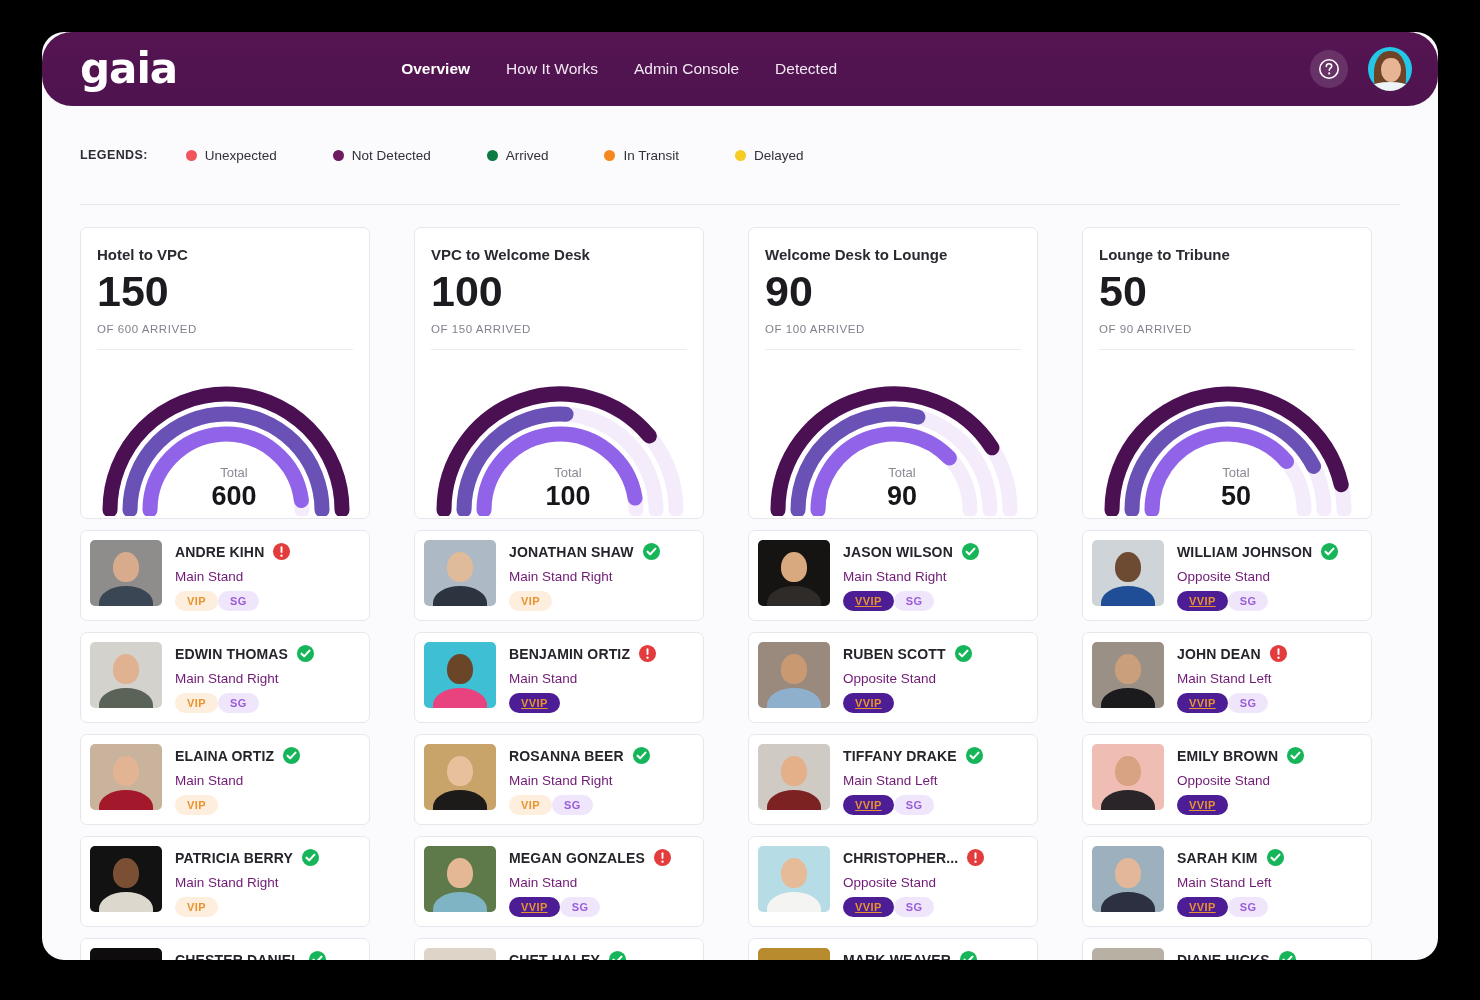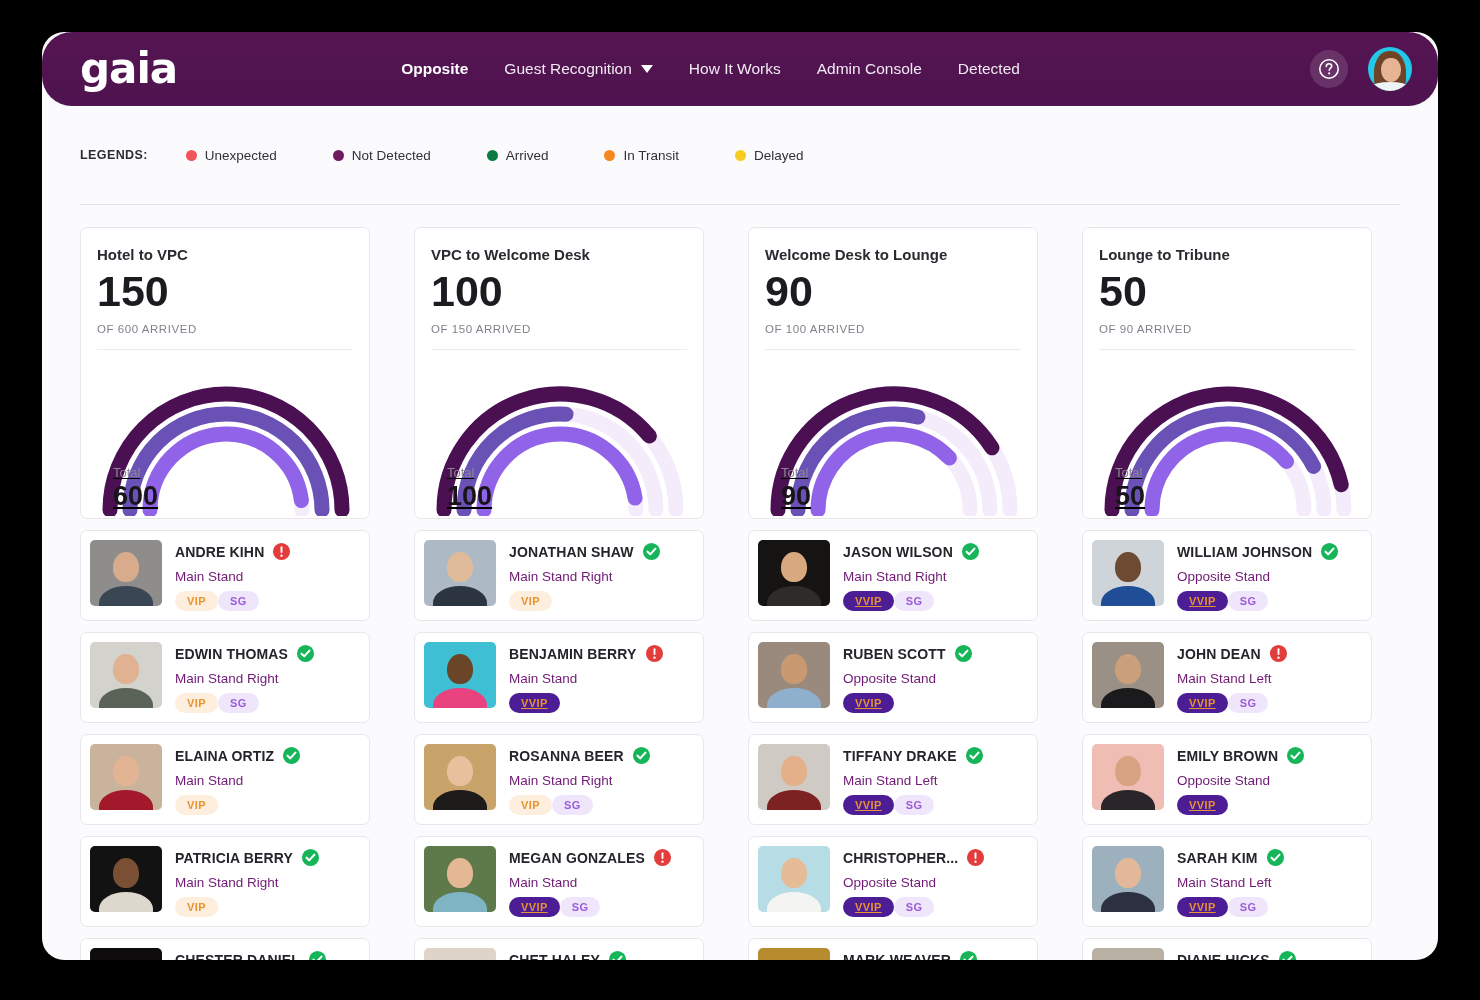--- a/index.html
+++ b/index.html
@@ -140,21 +140,21 @@
   .gauge-sub {
     font-size: 11.5px; color: #83808c; letter-spacing: 0.55px;
     margin-top: 9px; font-weight: 500;
   }
   .gauge-rule { height: 1px; background: #eceaf0; margin: 14px 0 0 0; }
   .gauge-wrap {
     position: relative; width: 258px; height: 152px; margin: 14px auto 0 auto;
   }
   .gauge-wrap svg { position: absolute; left: 0; top: 0; }
   .gauge-center {
-    position: absolute; left: 16px; right: 0; bottom: 4px; text-align: left; text-decoration: underline;
+    position: absolute; left: 16px; right: 0; bottom: 4px; text-align: center;
   }
   .gauge-center .lbl { font-size: 13px; color: #8b8893; }
   .gauge-center .num { font-size: 27px; font-weight: 700; color: #171519; margin-top: 1px; }
 
   
   .person-row {
     background: #ffffff;
     border: 1px solid #e8e6ec;
     border-radius: 7px;
     margin-top: 11px;
@@ -200,25 +200,21 @@
 </style>
 </head>
 <body>
 
 <div id="app-window">
 
   <div id="topnav">
     <div id="logo">gaia</div>
     <div id="nav-items">
         <div class="nav-item active">
-          <span>Opposite</span>
-        </div>
-        <div class="nav-item">
-          <span>Guest Recognition</span>
-          <span class="caret"></span>
+          <span>Overview</span>
         </div>
         <div class="nav-item">
           <span>How It Works</span>
         </div>
         <div class="nav-item">
           <span>Admin Console</span>
         </div>
         <div class="nav-item">
           <span>Detected</span>
         </div>
@@ -429,21 +425,21 @@
           </div>
         </div>
         <div class="person-row">
           <div class="p-photo">
             <div class="ph-bg" style="background: rgb(63, 191, 212);"></div>
             <div class="ph-body" style="background: rgb(232, 67, 127);"></div>
             <div class="ph-head" style="background: rgb(107, 69, 39);"></div>
           </div>
           <div class="p-info">
             <div class="p-name-row">
-              <div class="p-name">BENJAMIN BERRY</div>
+              <div class="p-name">BENJAMIN ORTIZ</div>
               <svg viewBox="0 0 20 20" class="p-status">
                 <circle cx="10" cy="10" r="9" fill="#e23c3c"></circle>
                 <rect x="9" y="4.6" width="2" height="7" rx="1" fill="#ffffff"></rect>
                 <circle cx="10" cy="14.4" r="1.25" fill="#ffffff"></circle>
               </svg>
             </div>
             <div class="p-stand">Main Stand</div>
             <div class="p-badges">
               <span class="badge vvip">VVIP</span>
             </div>

